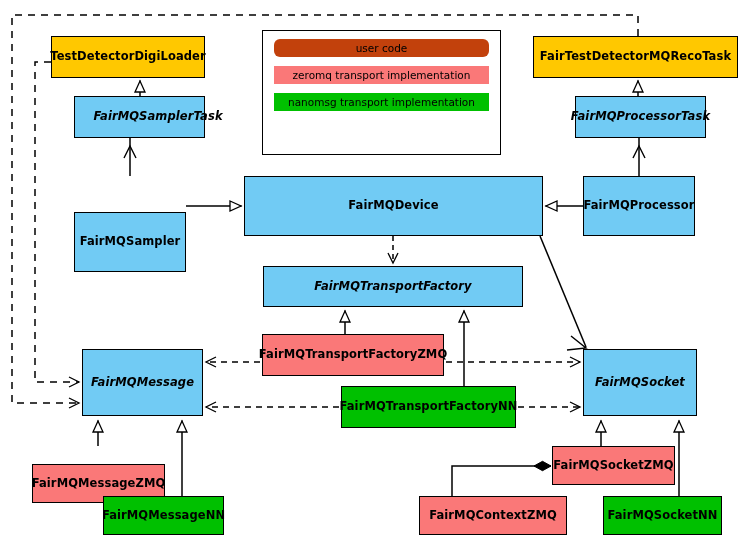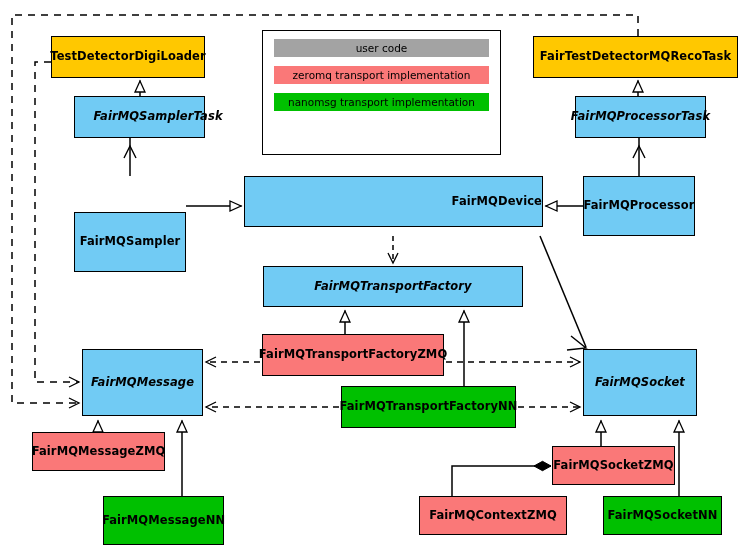--- a/index.html
+++ b/index.html
@@ -64,21 +64,21 @@
     height: 18px;
     margin-bottom: 9px;
     display: flex;
     align-items: center;
     justify-content: center;
     font-size: 10.5px;
     color: #000000;
     font-weight: normal;
   }
   .legend-row:last-child { margin-bottom: 0; }
-  .legend-row.user      { background: #a3a3a3; }
+  .legend-row.user      { background: #c2410c; border-radius: 6px; }
   .legend-row.framework { background: #71CBF4; }
   .legend-row.zmq       { background: #FA7878; }
   .legend-row.nn        { background: #00C000; }
 </style>
 </head>
 <body>
 
 <div id="canvas">
 
   <svg class="edges" viewBox="0 0 748 549" xmlns="http://www.w3.org/2000/svg">
@@ -164,45 +164,45 @@
       </div>
       <div class="node user" style="left: 533px; top: 36px; width: 205px; height: 42px;">
         <span>FairTestDetectorMQRecoTask</span>
       </div>
       <div class="node framework abstract" style="left: 575px; top: 96px; width: 131px; height: 42px;">
         <span>FairMQProcessorTask</span>
       </div>
       <div class="node framework" style="left: 74px; top: 176px; width: 112px; height: 60px; margin-top: 36px;">
         <span>FairMQSampler</span>
       </div>
-      <div class="node framework" style="left: 244px; top: 176px; width: 299px; height: 51px; justify-content: flex-end;">
+      <div class="node framework" style="left: 244px; top: 176px; width: 299px; height: 60px;">
         <span>FairMQDevice</span>
       </div>
       <div class="node framework" style="left: 583px; top: 176px; width: 112px; height: 60px;">
         <span>FairMQProcessor</span>
       </div>
       <div class="node framework abstract" style="left: 263px; top: 266px; width: 260px; height: 41px;">
         <span>FairMQTransportFactory</span>
       </div>
       <div class="node zmq" style="left: 262px; top: 334px; width: 182px; height: 42px;">
         <span>FairMQTransportFactoryZMQ</span>
       </div>
       <div class="node nn" style="left: 341px; top: 386px; width: 175px; height: 42px;">
         <span>FairMQTransportFactoryNN</span>
       </div>
       <div class="node framework abstract" style="left: 82px; top: 349px; width: 121px; height: 67px; align-items: center;">
         <span>FairMQMessage</span>
       </div>
       <div class="node framework abstract" style="left: 583px; top: 349px; width: 114px; height: 67px;">
         <span>FairMQSocket</span>
       </div>
-      <div class="node zmq" style="left: 32px; top: 432px; width: 133px; height: 39px;">
+      <div class="node zmq" style="left: 32px; top: 464px; width: 133px; height: 39px;">
         <span>FairMQMessageZMQ</span>
       </div>
-      <div class="node nn" style="left: 103px; top: 496px; width: 121px; height: 49px; align-items: center;">
+      <div class="node nn" style="left: 103px; top: 496px; width: 121px; height: 39px; align-items: center;">
         <span>FairMQMessageNN</span>
       </div>
       <div class="node zmq" style="left: 552px; top: 446px; width: 123px; height: 39px;">
         <span>FairMQSocketZMQ</span>
       </div>
       <div class="node zmq" style="left: 402px; top: 496px; width: 148px; height: 39px; margin-left: 17px;">
         <span>FairMQContextZMQ</span>
       </div>
       <div class="node nn" style="left: 603px; top: 496px; width: 119px; height: 39px;">
         <span>FairMQSocketNN</span>

